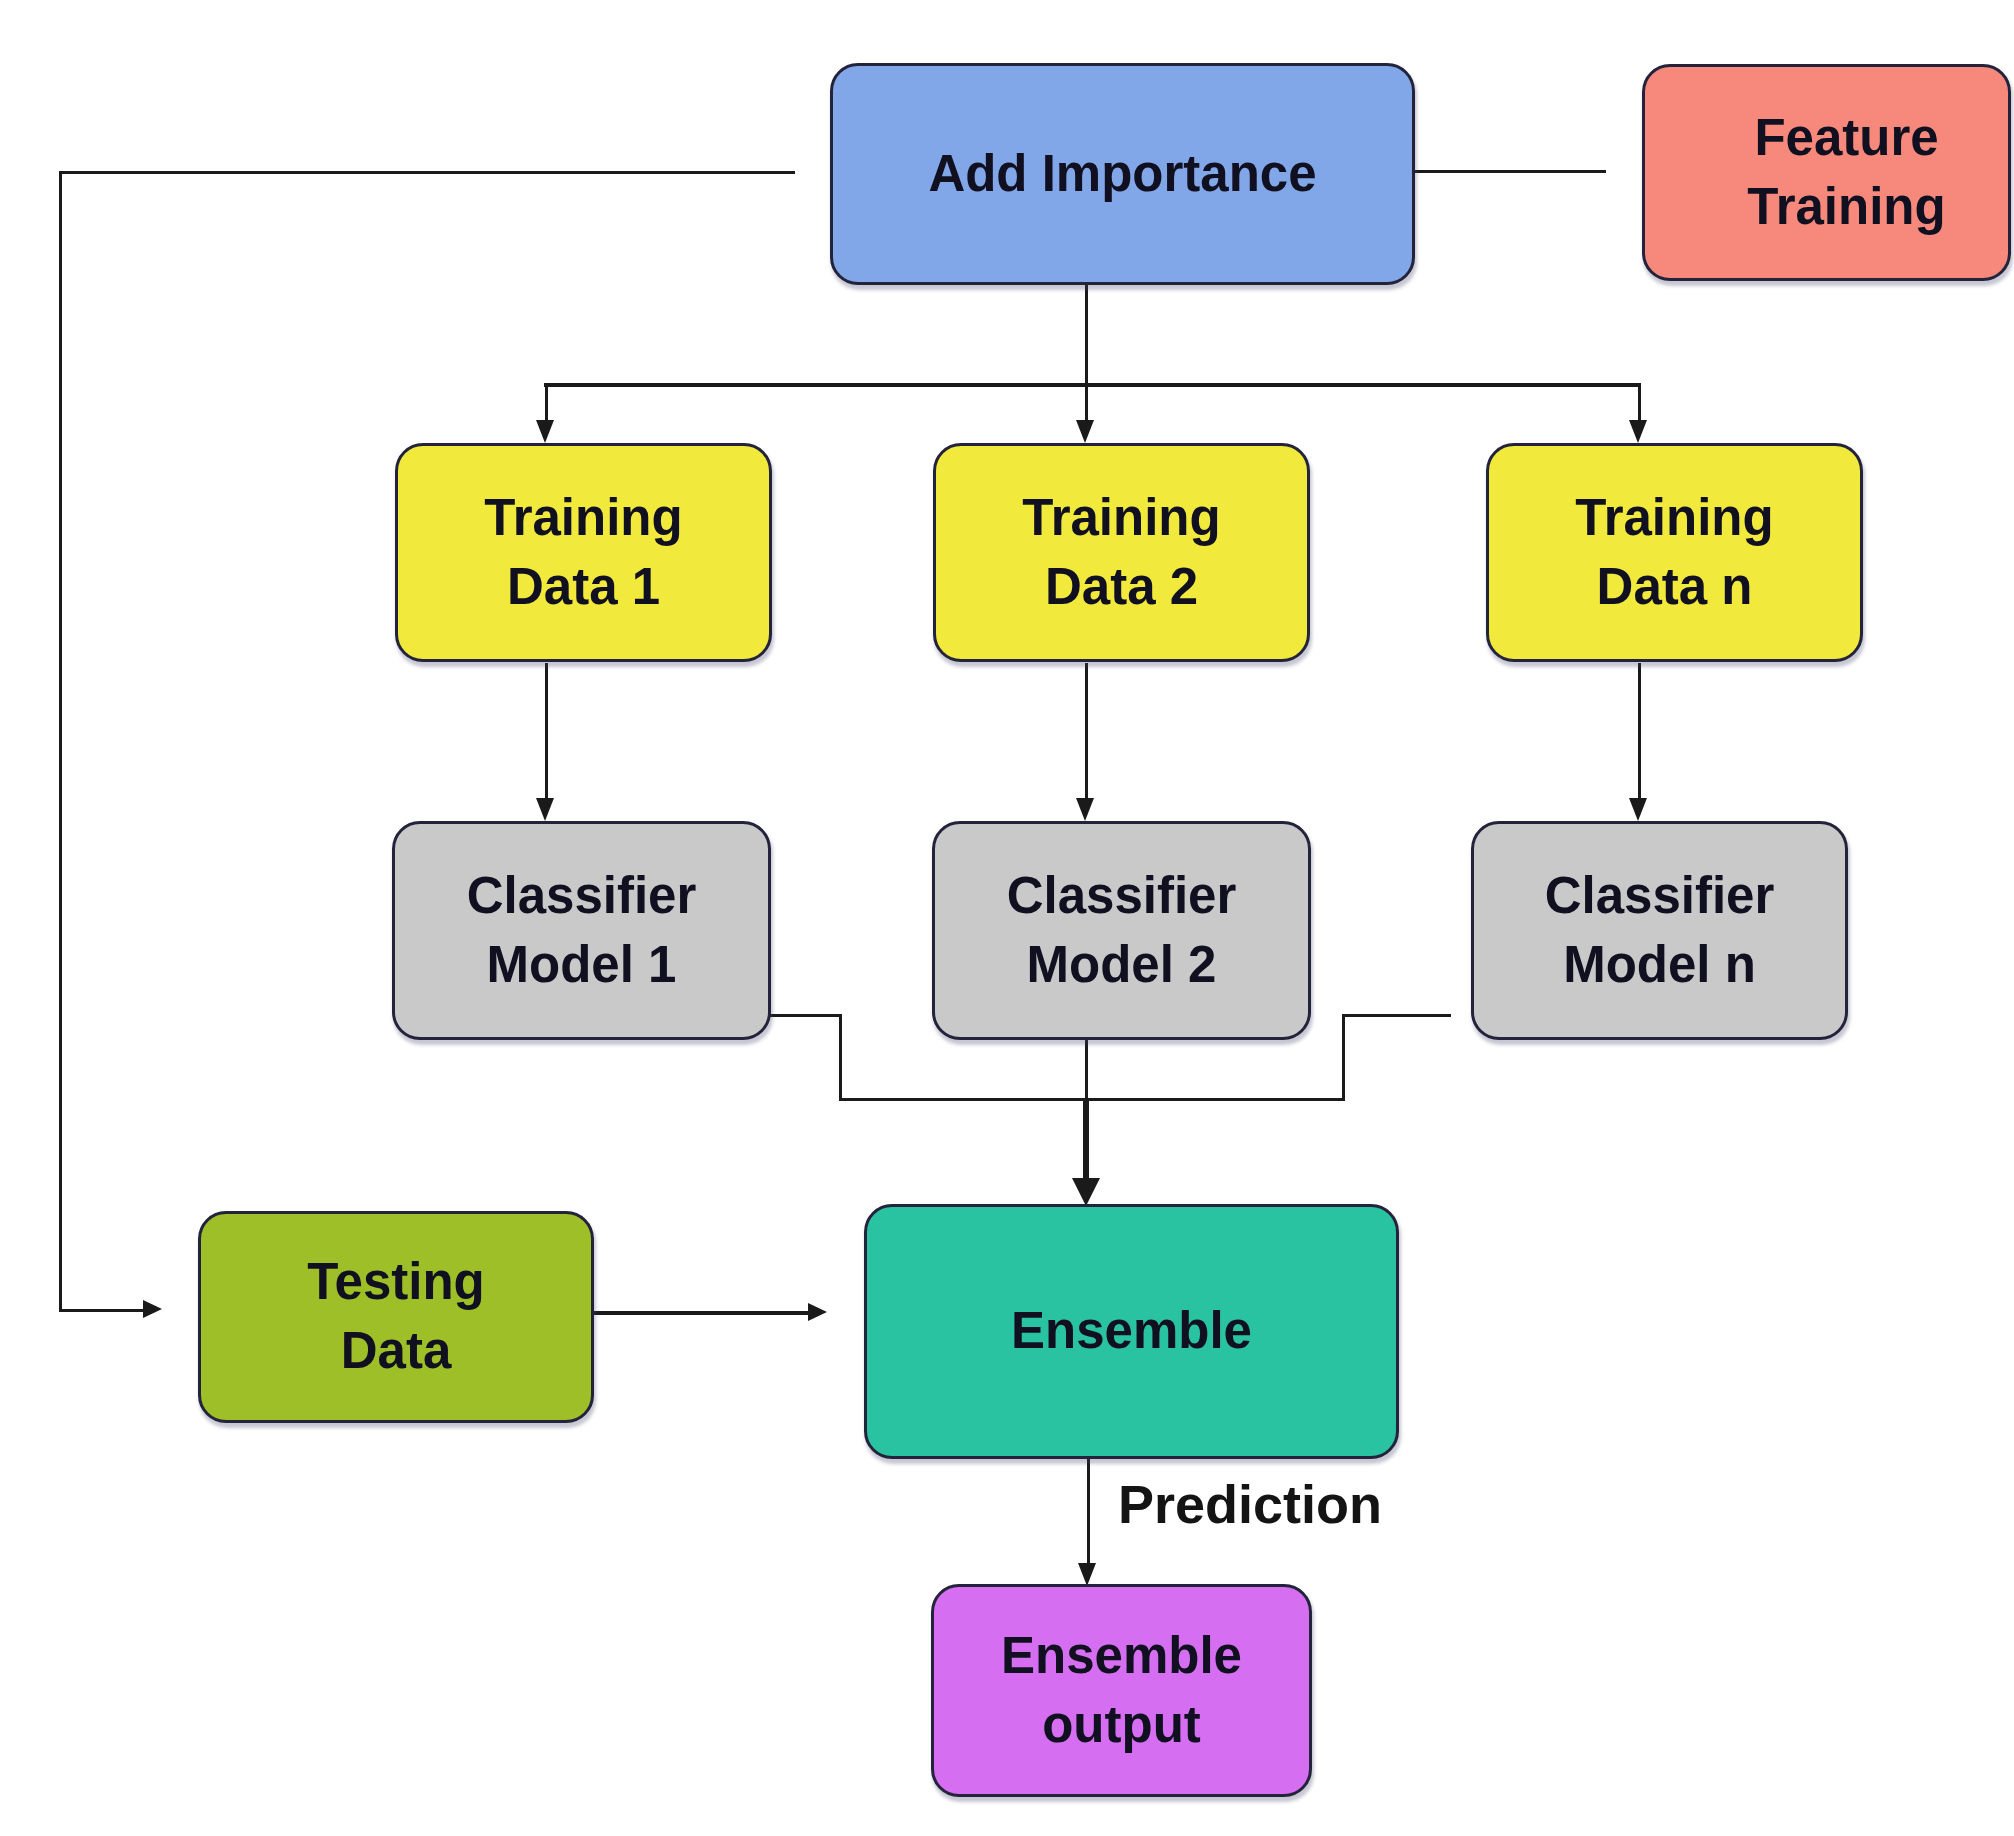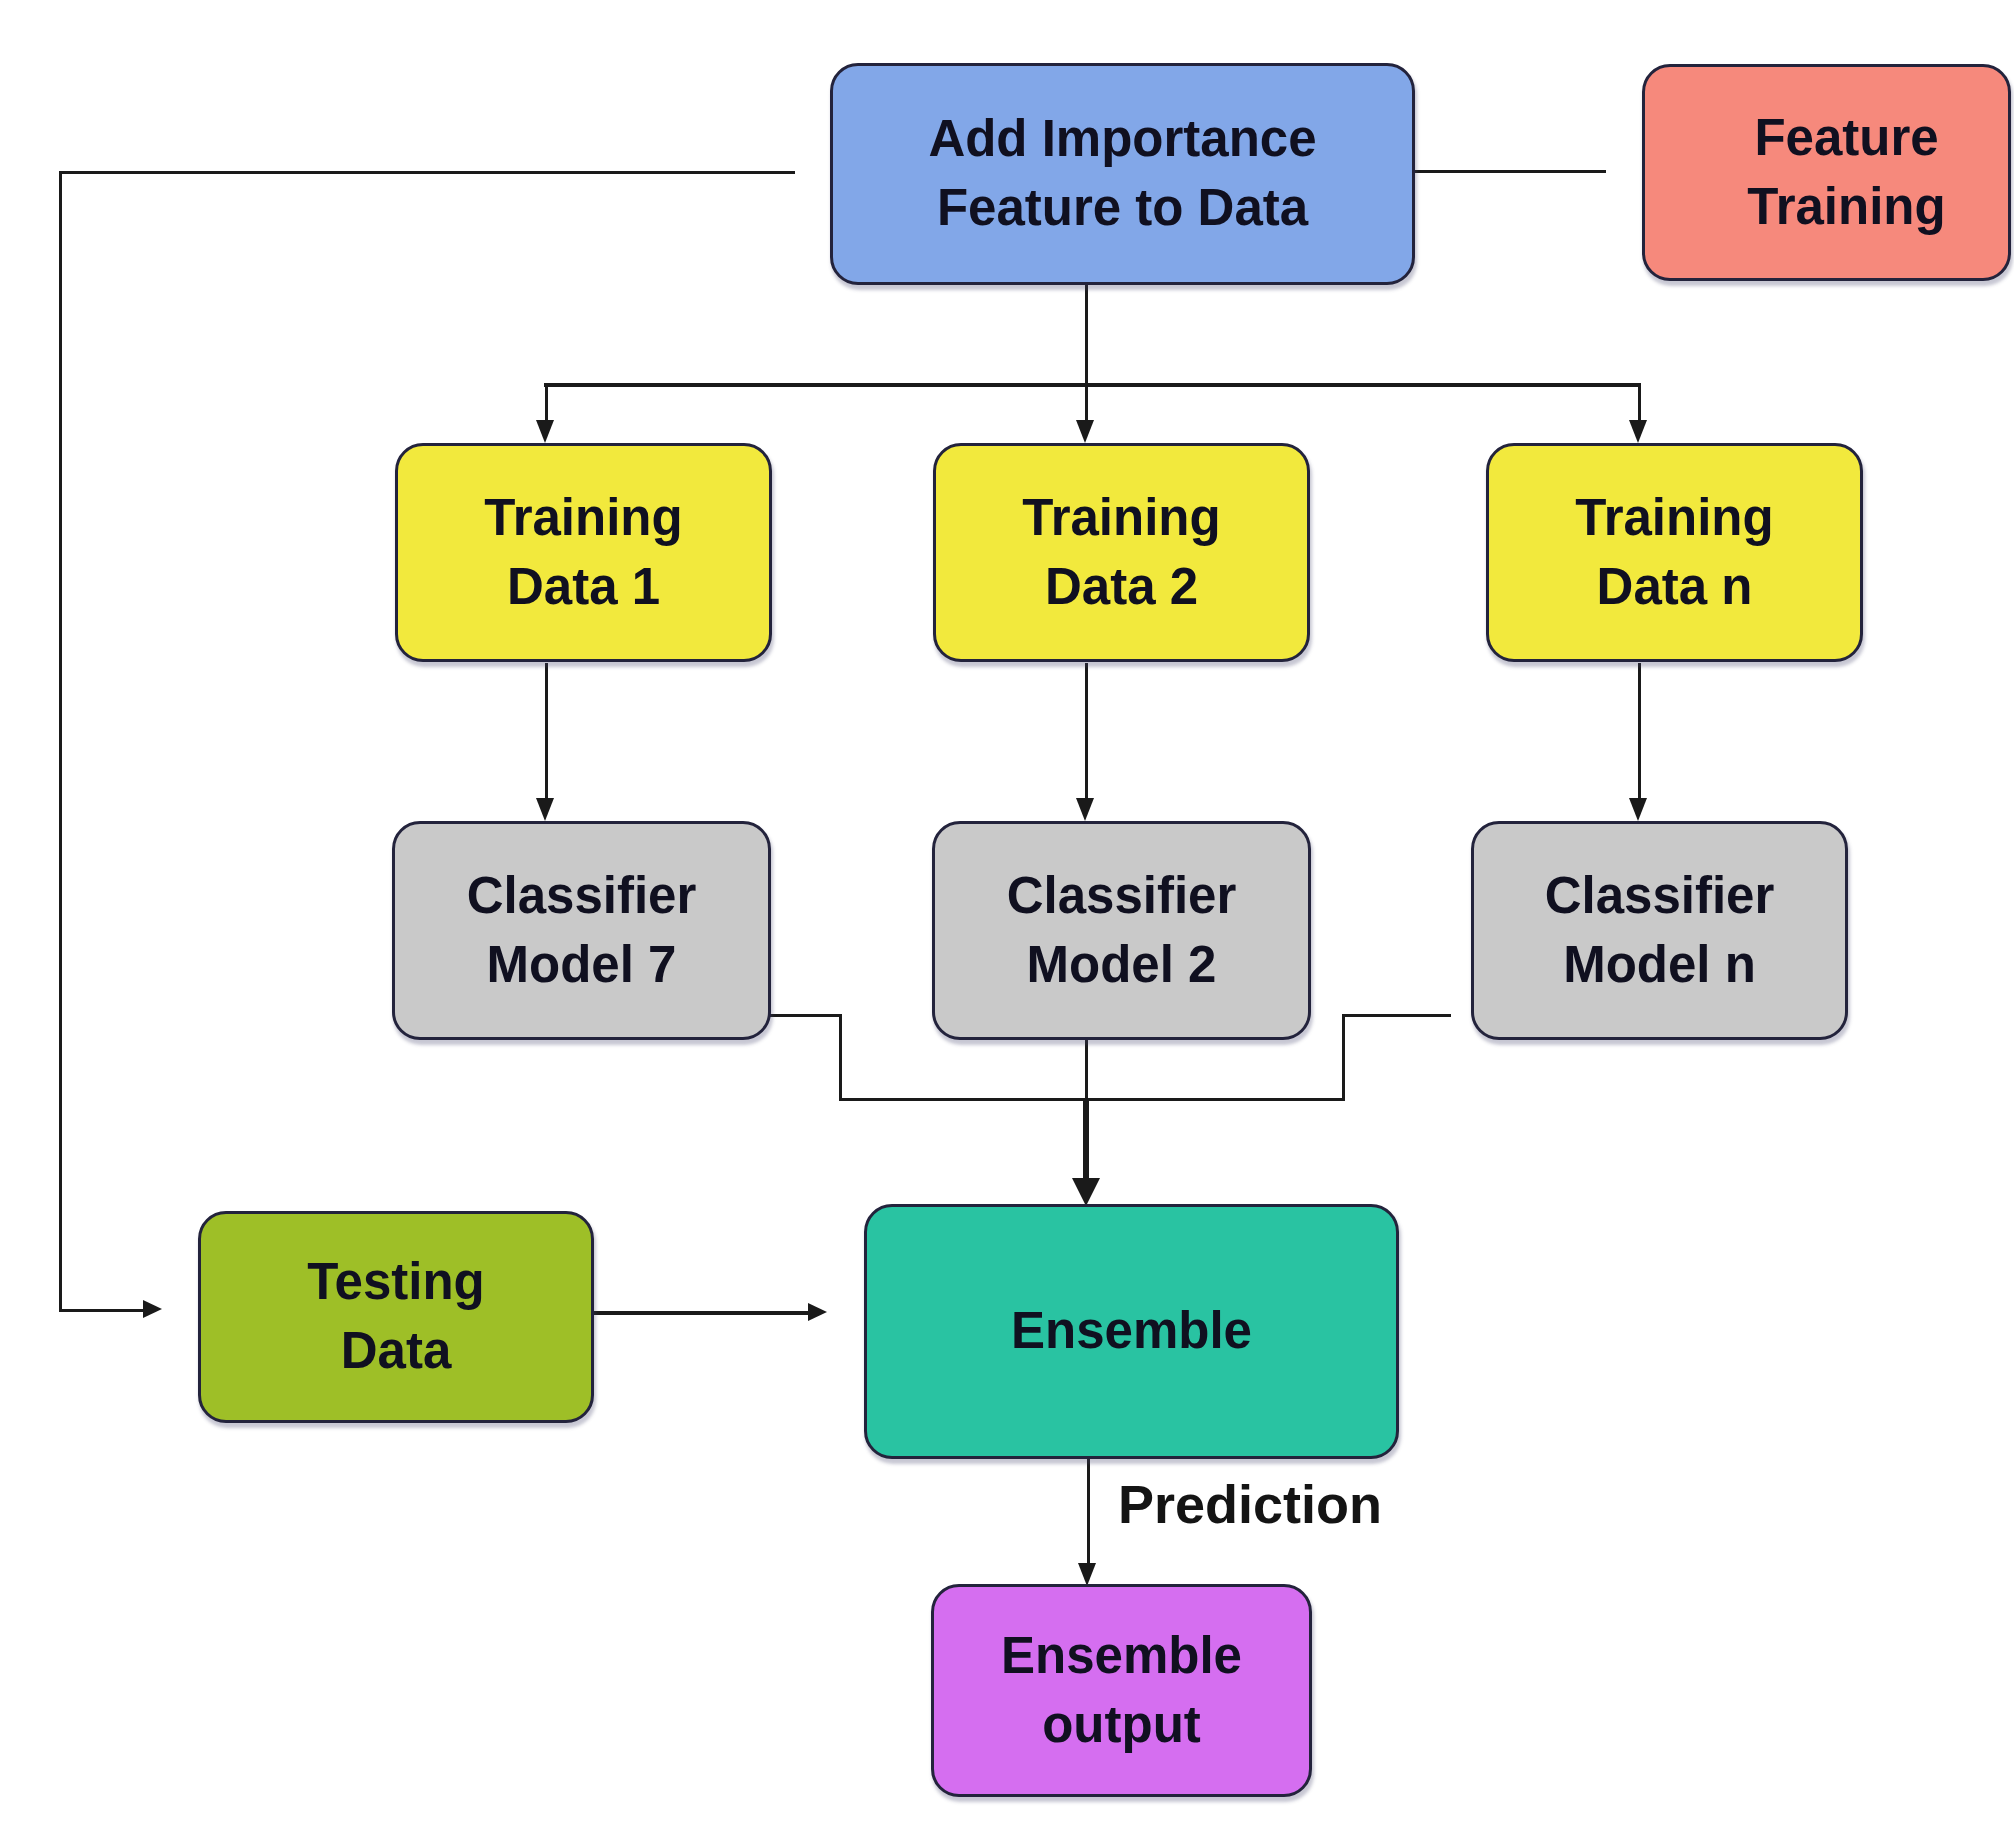--- a/index.html
+++ b/index.html
@@ -82,21 +82,20 @@
 
   <div class="hline" style="left:493px;top:1311px;width:316px;height:3.5px;"></div>
   <div class="tri tri-right" style="left:808px;top:1303px;"></div>
 
   <div class="vline" style="left:1087px;top:1459px;width:2.6px;height:107px;"></div>
   <div class="tri tri-down" style="left:1078px;top:1563px;"></div>
   <div class="edge-label" style="left:1111px;top:1473px;margin-left:7px;">Prediction</div>
 
   <div class="node" style="left: 794px; top: 63px; width: 585px; height: 222px; background-color: rgb(130, 167, 232);">
     <span>Add Importance</span>
-    <span>Feature to Data</span>
   </div>
 
   <div class="node" style="left: 1606px; top: 64px; width: 369px; height: 217px; background-color: rgb(246, 137, 124); padding-left: 40px;">
     <span>Feature</span>
     <span>Training</span>
   </div>
 
   <div class="node" style="left: 359px; top: 443px; width: 377px; height: 219px; background-color: rgb(242, 233, 61);">
     <span>Training</span>
     <span>Data 1</span>
@@ -107,21 +106,21 @@
     <span>Data 2</span>
   </div>
 
   <div class="node" style="left: 1450px; top: 443px; width: 377px; height: 219px; background-color: rgb(242, 233, 61);">
     <span>Training</span>
     <span>Data n</span>
   </div>
 
   <div class="node" style="left: 356px; top: 821px; width: 379px; height: 219px; background-color: rgb(201, 201, 201);">
     <span>Classifier</span>
-    <span>Model 7</span>
+    <span>Model 1</span>
   </div>
 
   <div class="node" style="left: 896px; top: 821px; width: 379px; height: 219px; background-color: rgb(201, 201, 201);">
     <span>Classifier</span>
     <span>Model 2</span>
   </div>
 
   <div class="node" style="left: 1435px; top: 821px; width: 377px; height: 219px; background-color: rgb(201, 201, 201);">
     <span>Classifier</span>
     <span>Model n</span>

